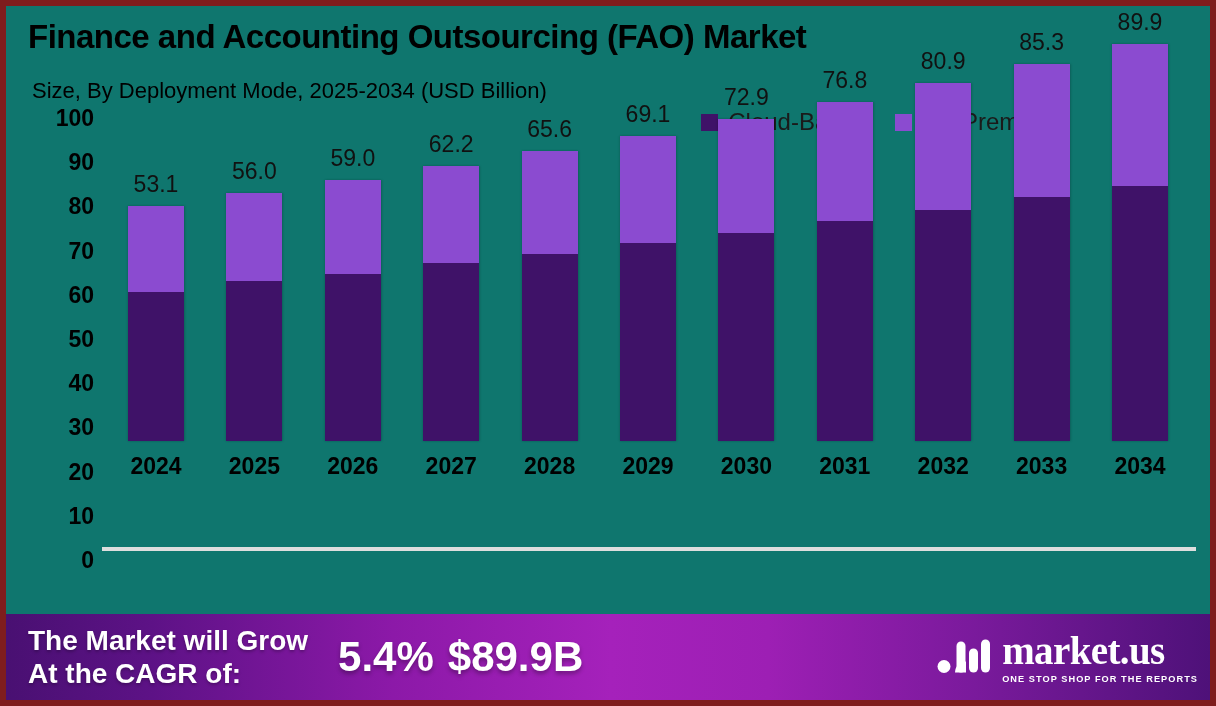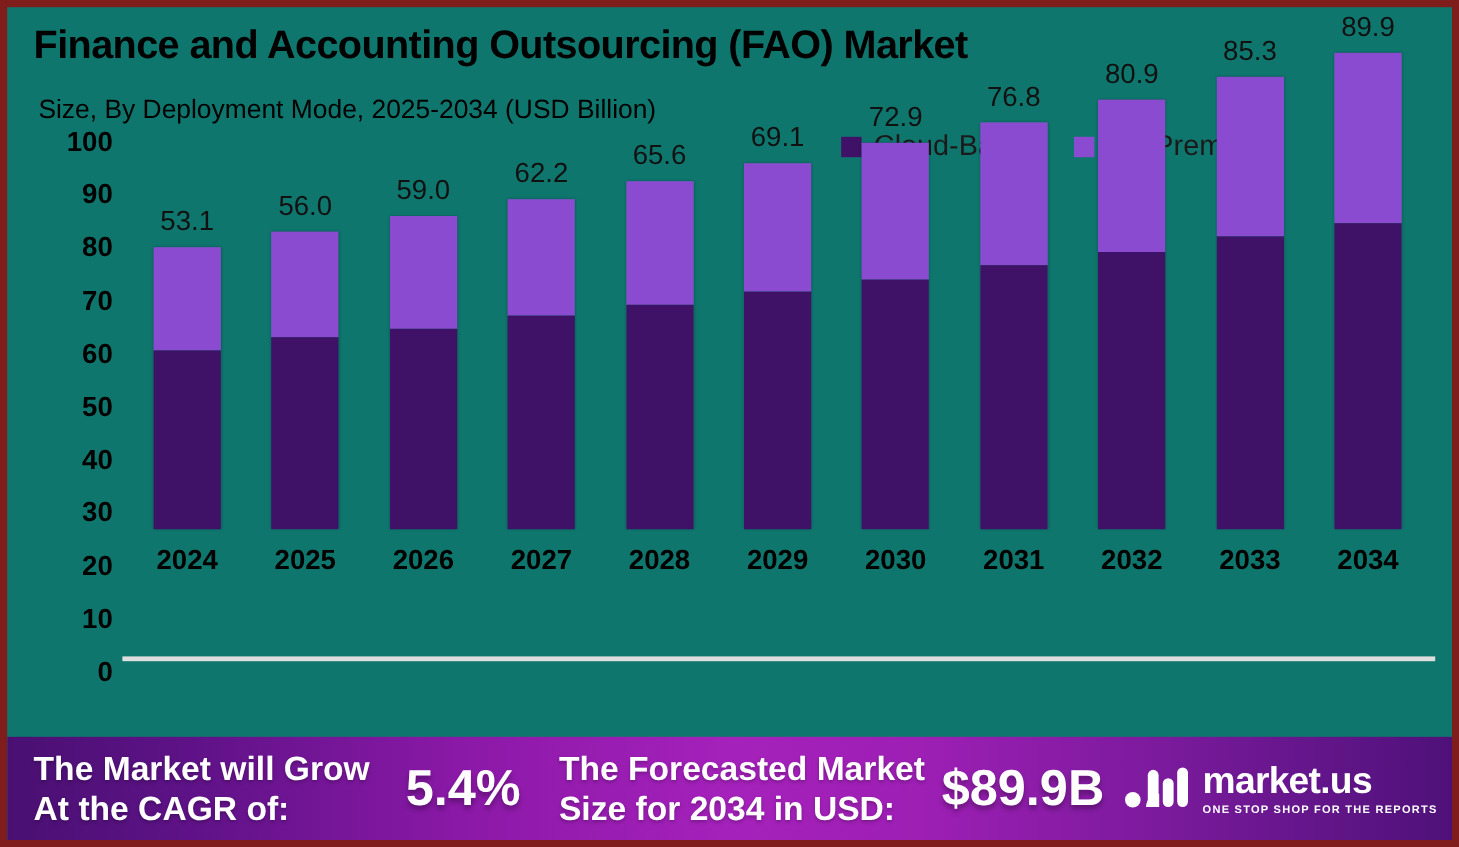--- a/index.html
+++ b/index.html
@@ -152,24 +152,25 @@
     top: 50%;
     transform: translateY(-50%);
     display: flex;
     align-items: center;
     gap: 10px;
   }
   #logo-mark { width: 56px; height: 44px; display: block; }
   #logo-text-wrap { display: flex; flex-direction: column; }
   #logo-name {
     color: #ffffff;
-    font-size: 31px;
+    font-size: 39px;
     font-weight: 700;
     letter-spacing: -0.6px;
     line-height: 1;
+    font-family: Liberation Serif, serif;
   }
   #logo-tagline {
     color: #ffffff;
     font-size: 9.2px;
     font-weight: 700;
     letter-spacing: 1.05px;
     margin-top: 4px;
     white-space: nowrap;
   }
 </style>
@@ -299,24 +300,20 @@
 
   <div id="banner">
     <div class="banner-block">
       <div class="banner-text" id="cagr-label">
         <div>The Market will Grow</div>
         <div>At the CAGR of:</div>
       </div>
       <div class="banner-big" id="cagr-value">5.4%</div>
     </div>
     <div class="banner-block">
-      <div class="banner-text" id="forecast-label">
-        <div>The Forecasted Market</div>
-        <div>Size for 2034 in USD:</div>
-      </div>
       <div class="banner-big" id="forecast-value">$89.9B</div>
     </div>
 
     <div id="logo">
       <svg id="logo-mark" viewBox="0 0 56 44" xmlns="http://www.w3.org/2000/svg">
         <circle cx="8" cy="31" r="6.5" fill="#ffffff"></circle>
         <path d="M19 37 A11 11 0 0 1 30 26 L30 37 Z" fill="#ffffff"></path>
         <rect x="20.5" y="6" width="9" height="31" rx="4.5" fill="#ffffff"></rect>
         <rect x="33" y="13" width="9" height="24" rx="4.5" fill="#ffffff"></rect>
         <rect x="45" y="4" width="9" height="33" rx="4.5" fill="#ffffff"></rect>

